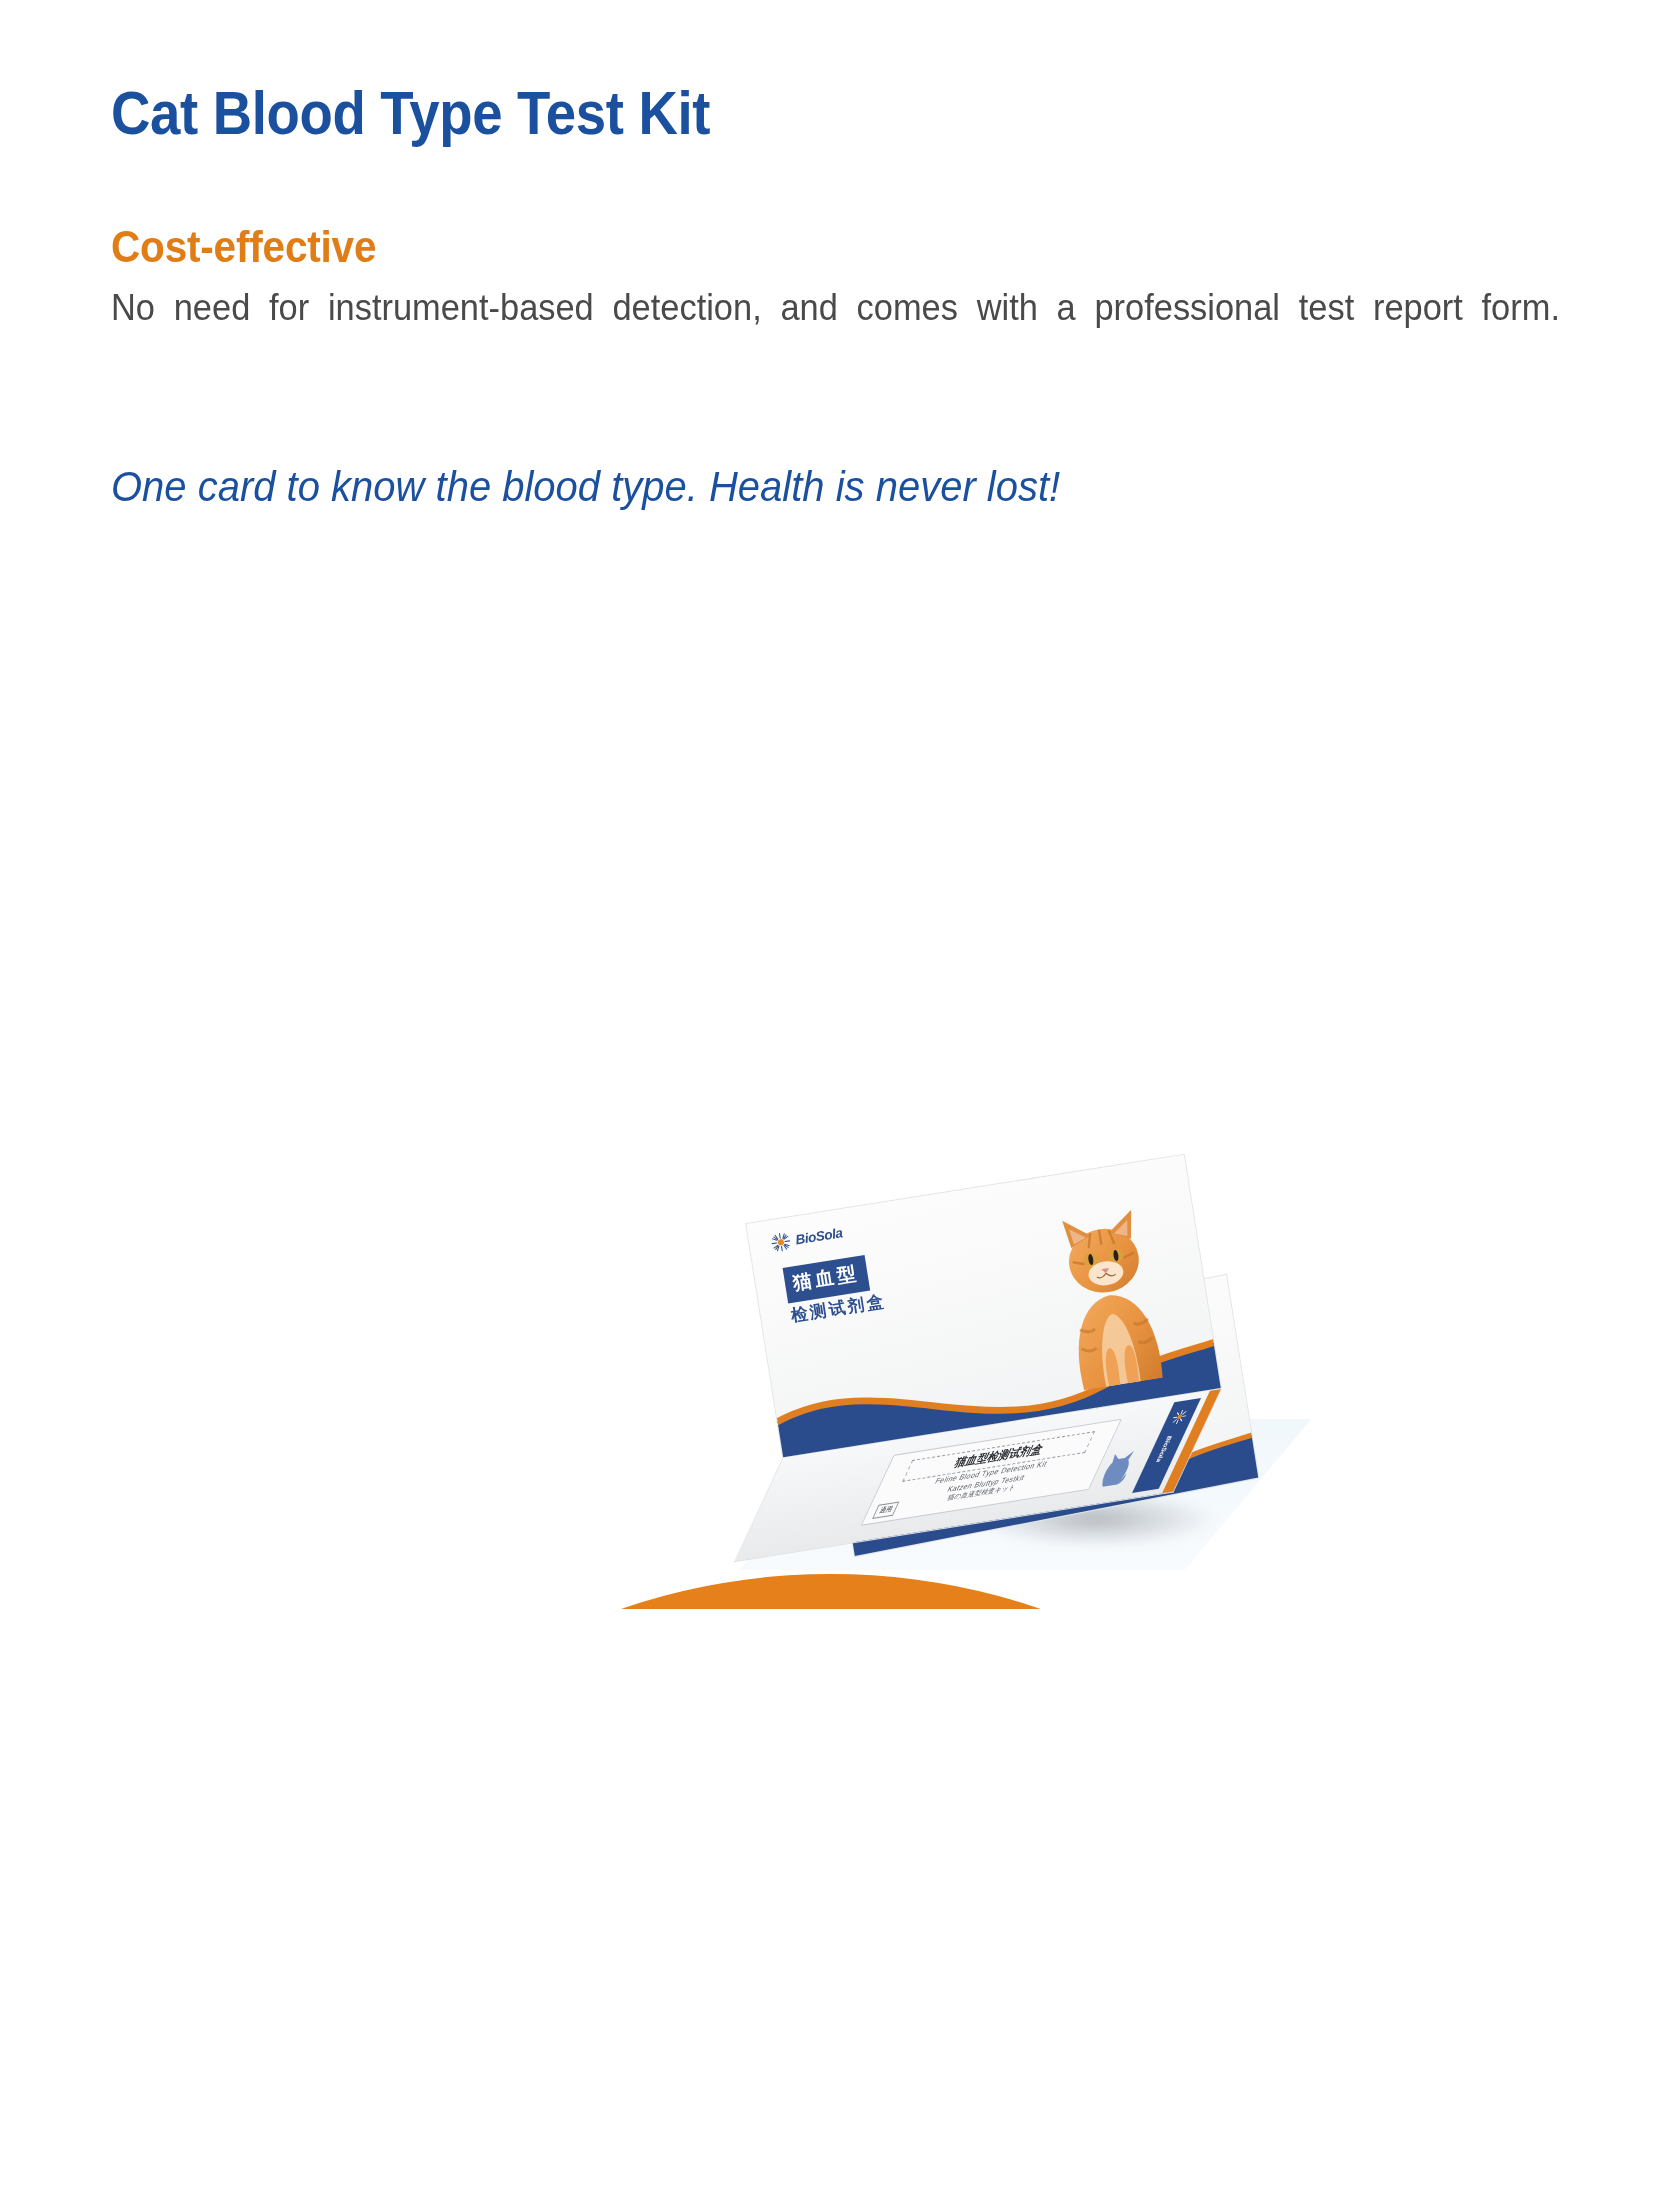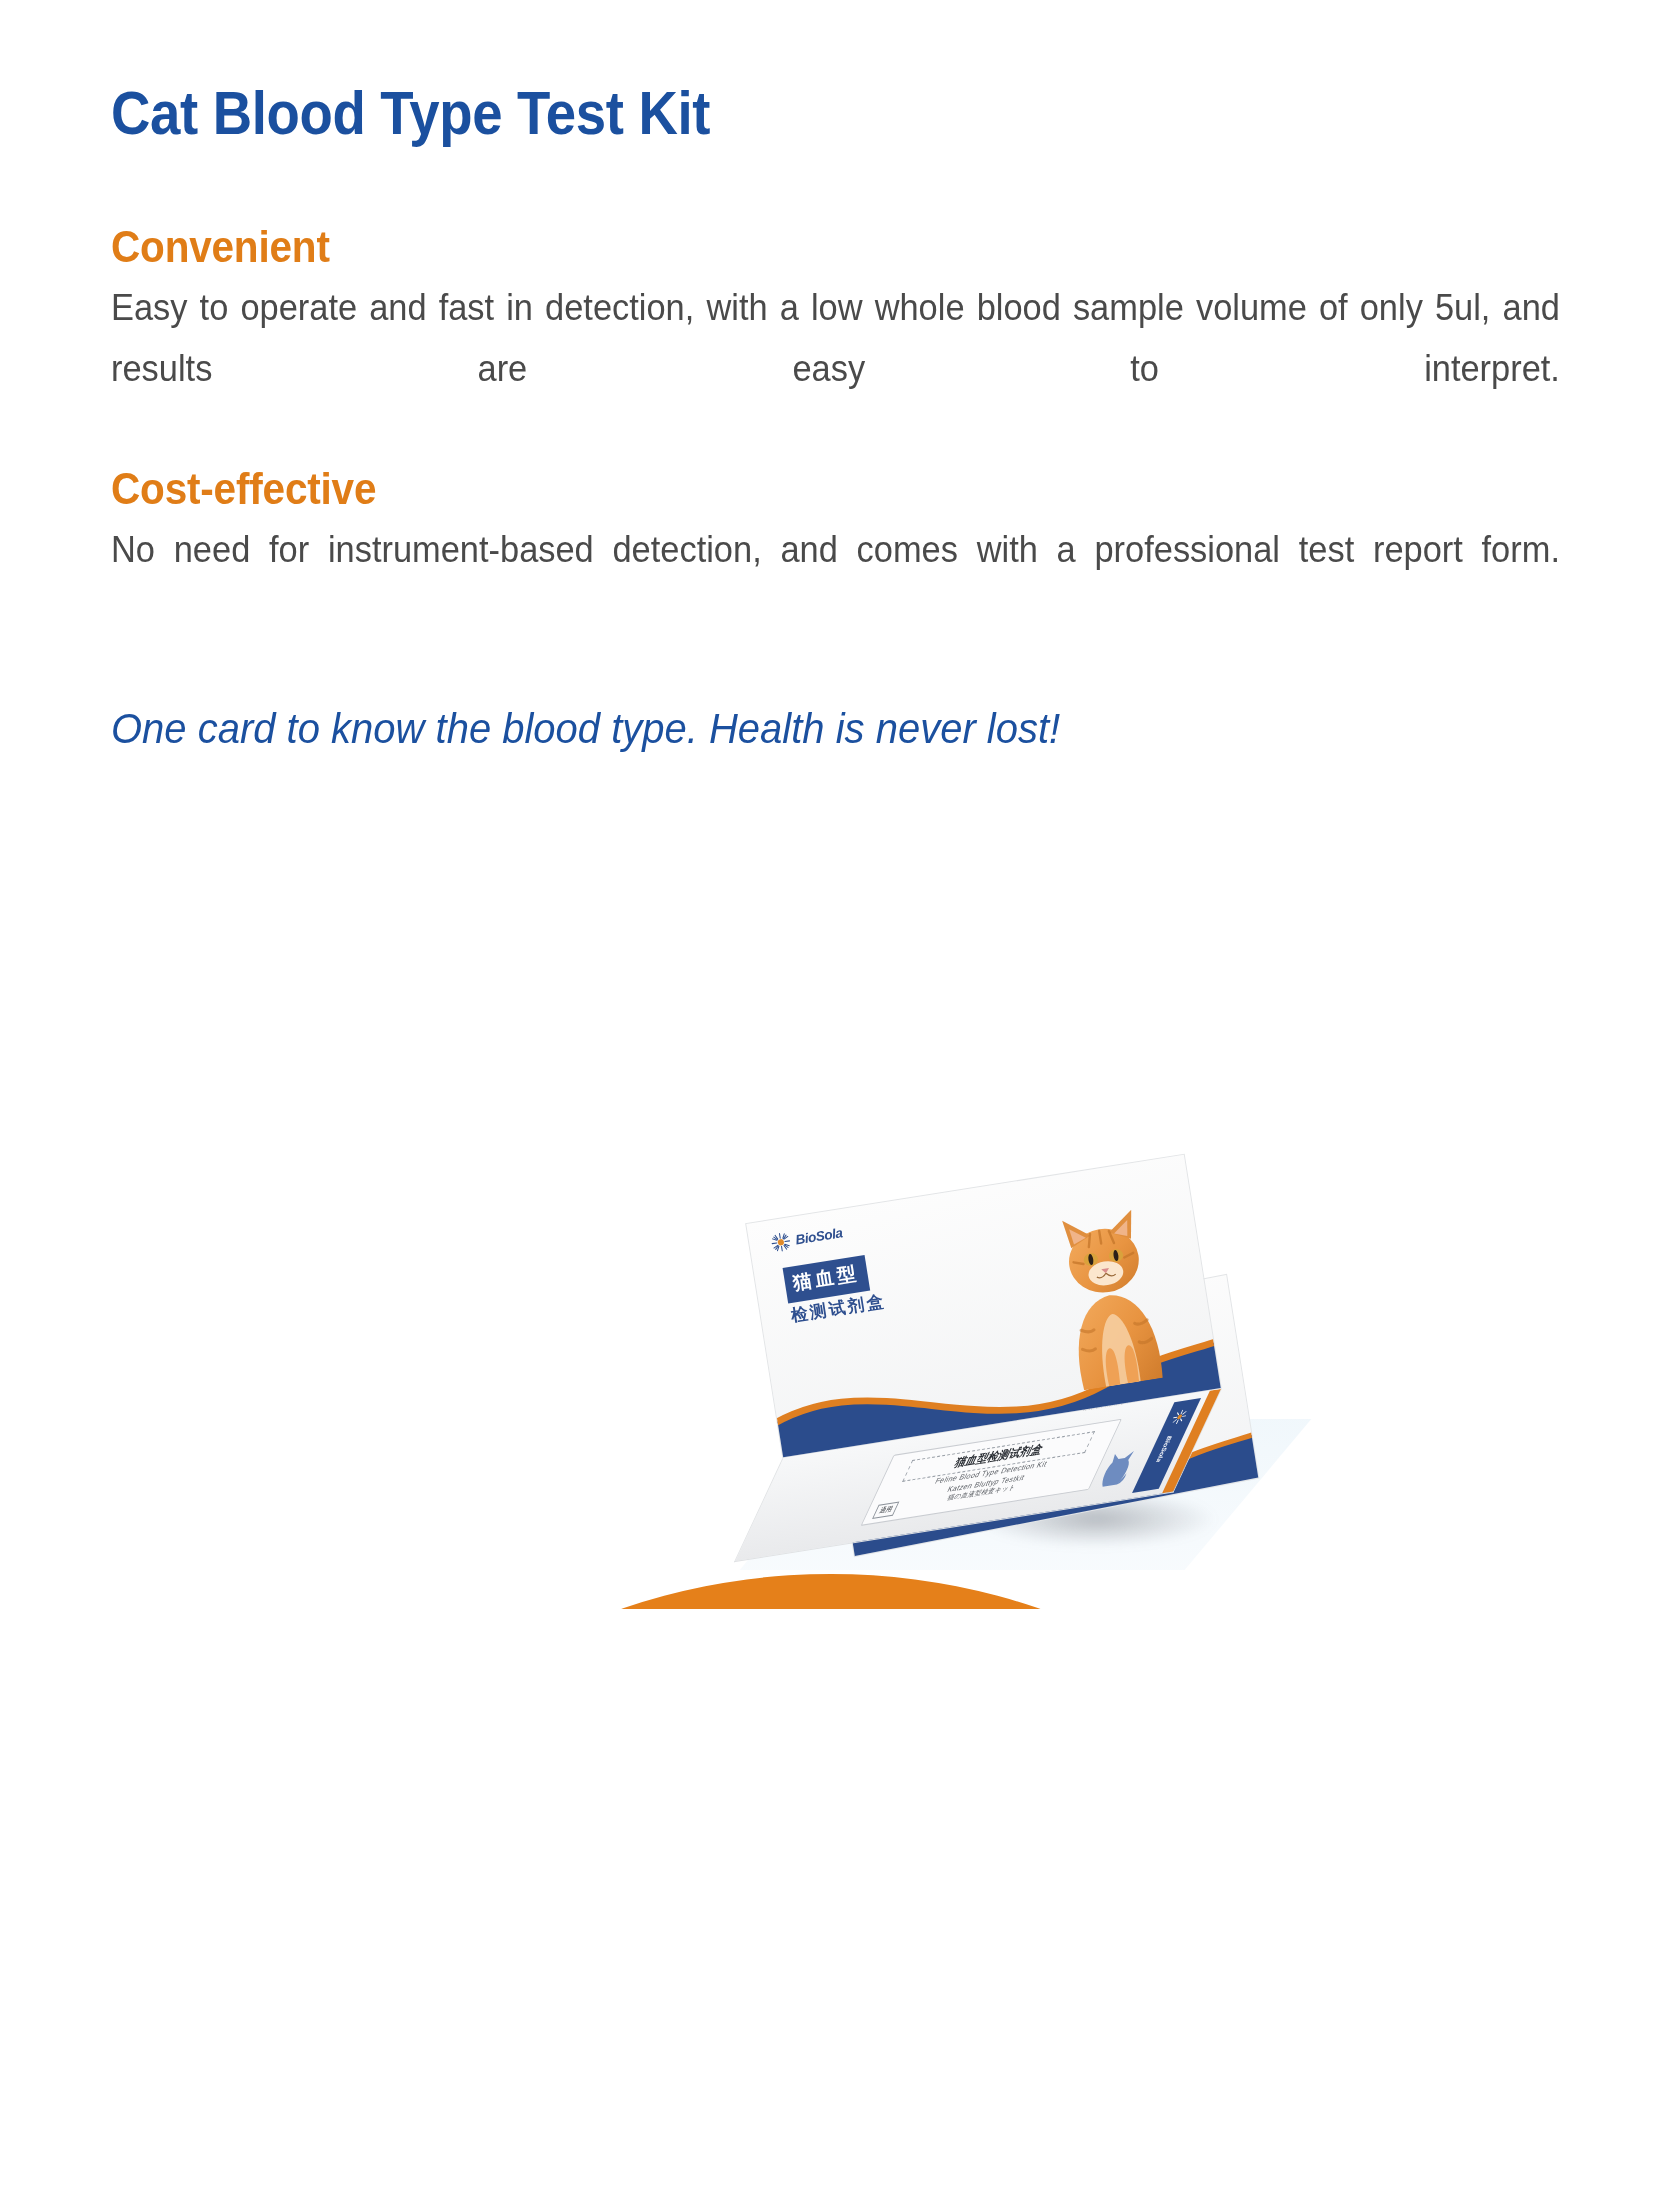--- a/index.html
+++ b/index.html
@@ -321,24 +321,20 @@
 <body>
 
 <div id="page">
 
   <div class="content">
 
     <div class="page-title">Cat Blood Type Test Kit</div>
 
     <div class="features">
 
-      <div class="feature gap-0">
-        <div class="feature-title">Convenient</div>
-        <div class="feature-body">Easy to operate and fast in detection, with a low whole blood sample volume of only 5ul, and results are easy to interpret.</div>
-      </div>
 
 
       <div class="feature gap-1">
         <div class="feature-title">Cost-effective</div>
         <div class="feature-body">No need for instrument-based detection, and comes with a professional test report form.</div>
       </div>
 
     </div>
 
     <div class="tagline">One card to know the blood type. Health is never lost!</div>

